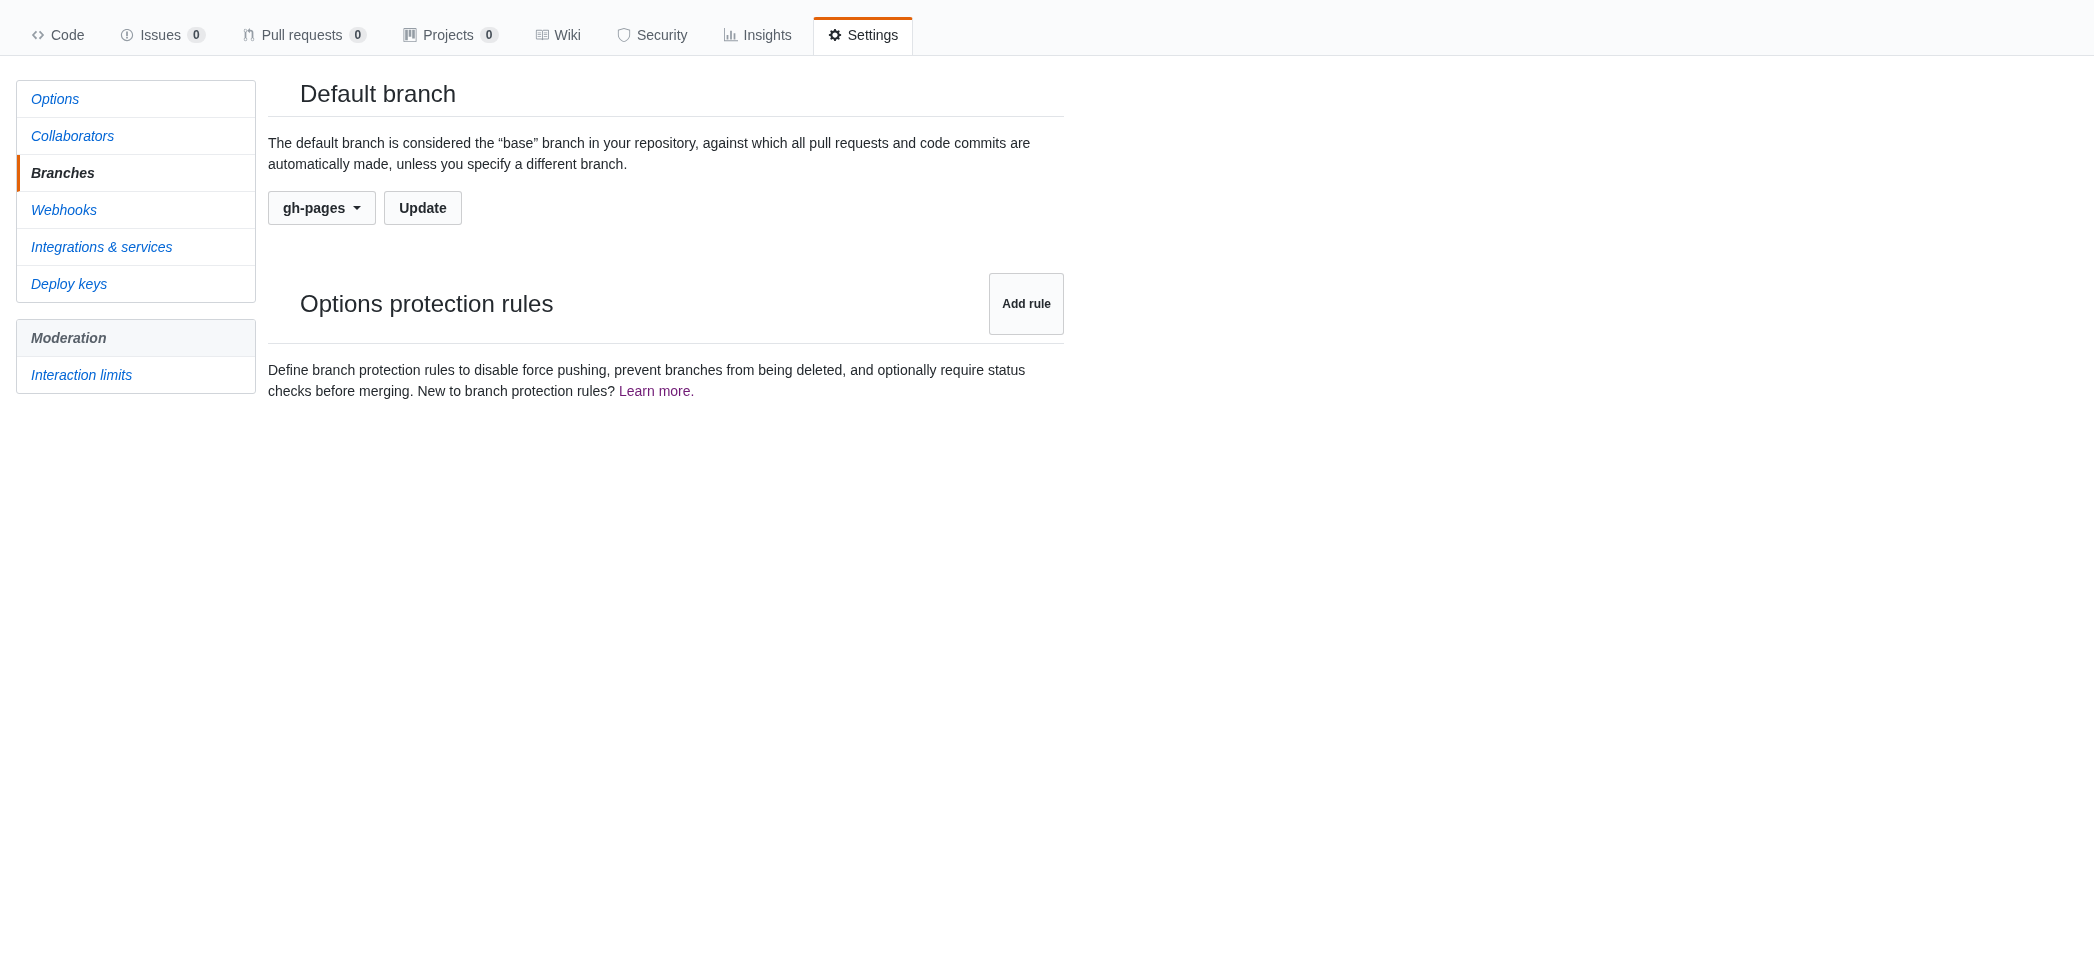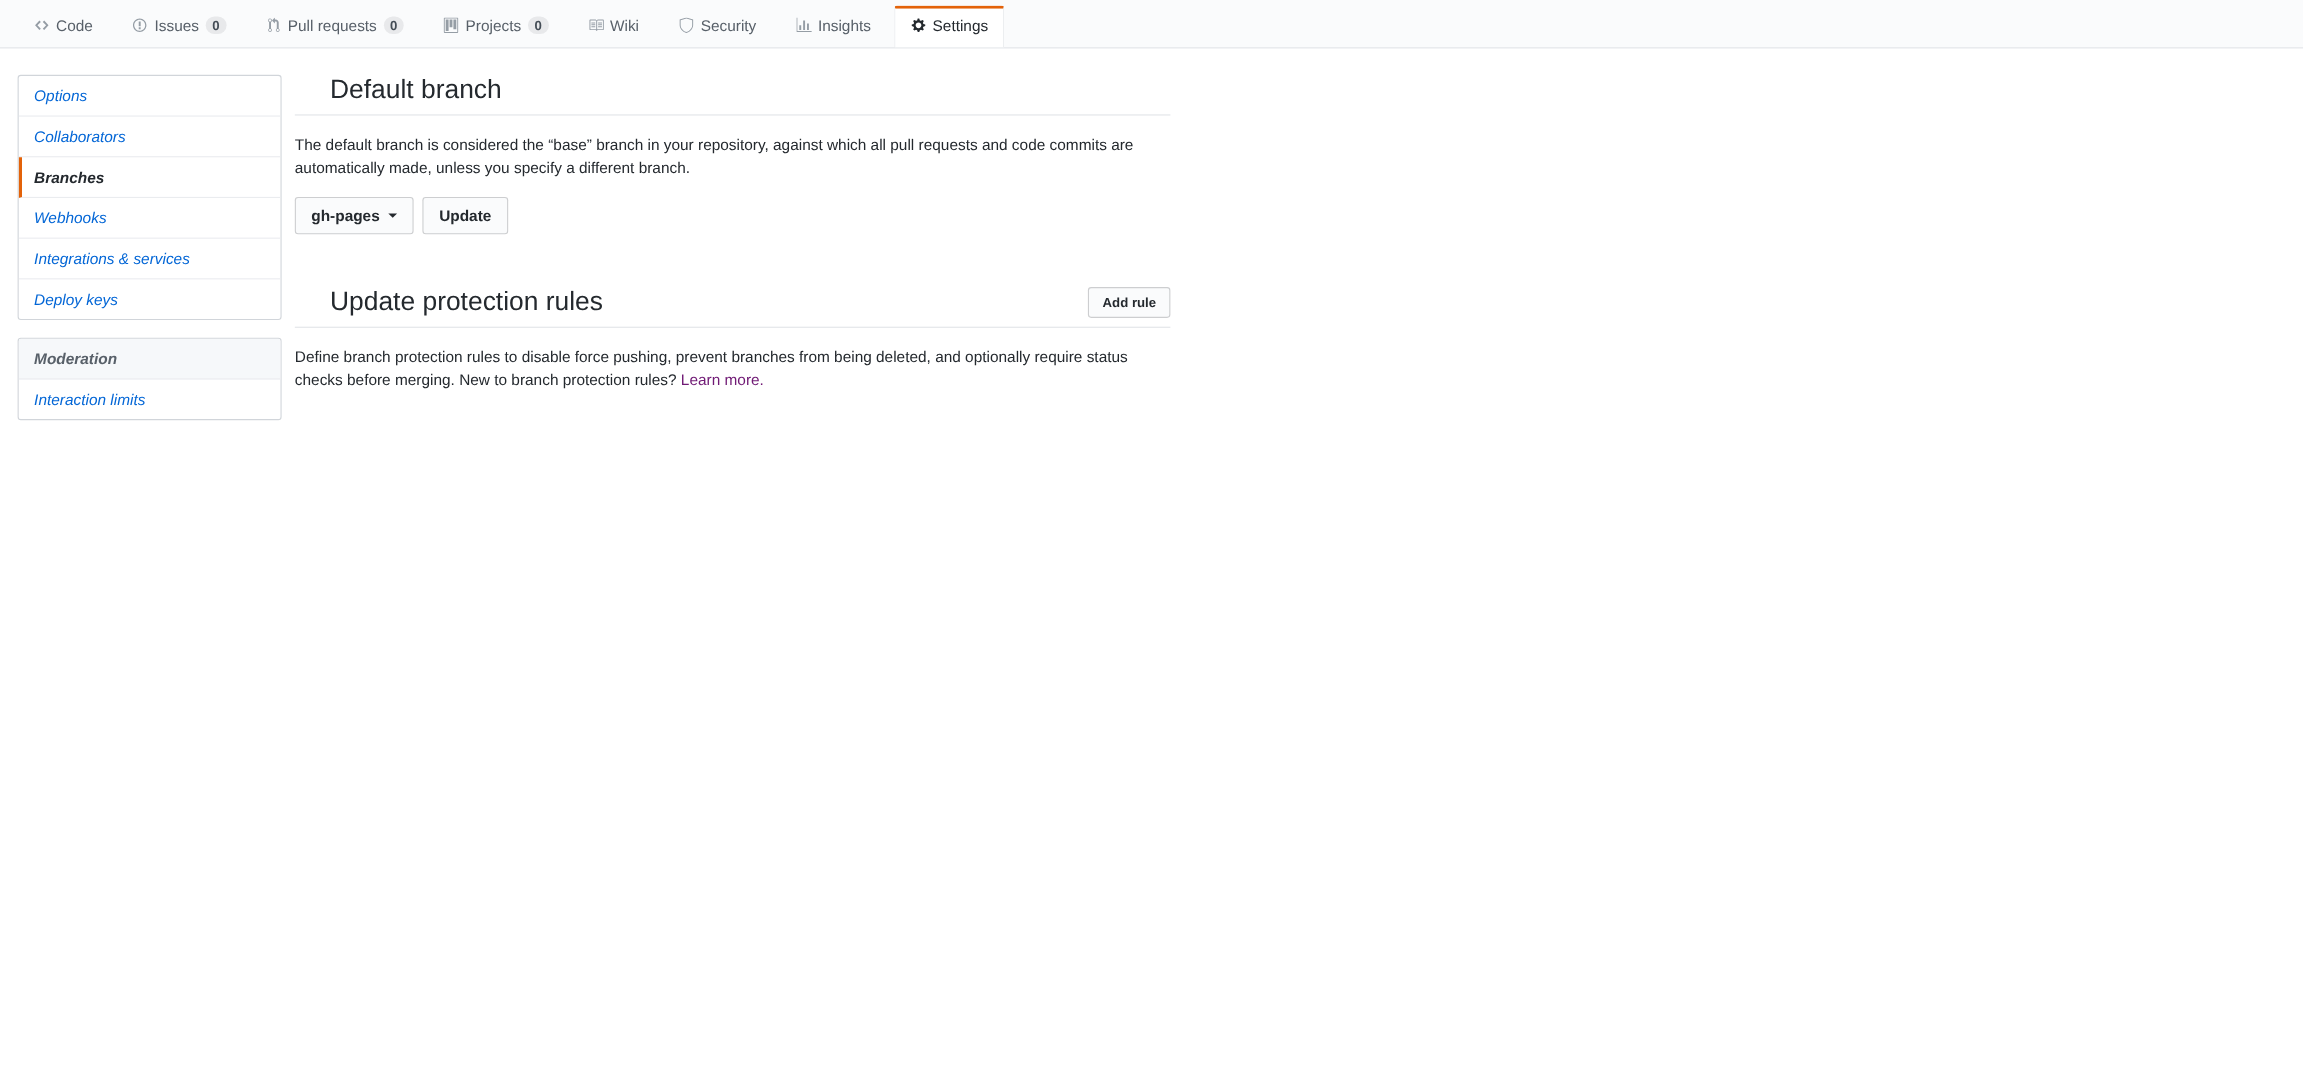--- a/index.html
+++ b/index.html
@@ -10,21 +10,21 @@
     font-size: 14px;
   }
 
   
   .repo-nav {
     background: #fafbfc;
     border-bottom: 1px solid #e1e4e8;
     padding: 0 16px;
     display: flex;
     align-items: flex-end;
-    height: 44px;
+    height: 56px;
   }
   .repo-nav-item {
     display: inline-flex;
     align-items: center;
     gap: 6px;
     padding: 10px 14px 12px;
     font-size: 14px;
     color: #586069;
     cursor: pointer;
     border: 1px solid transparent;
@@ -128,21 +128,21 @@
     padding: 6px 14px;
     font-size: 14px;
     font-weight: 600;
     color: #24292e;
     cursor: pointer;
     display: inline-flex;
     align-items: center;
     gap: 4px;
     line-height: 20px;
   }
-  .btn-sm { padding: 3px 12px; font-size: 12px; line-height: 20px; }
+  .btn-sm { padding: 20px 12px; font-size: 12px; line-height: 20px; }
   .caret {
     width: 0; height: 0;
     border-left: 4px solid transparent;
     border-right: 4px solid transparent;
     border-top: 4px solid currentColor;
     margin-left: 4px;
   }
 
   a.text-link { color: #701a75; text-decoration: none; cursor: pointer; }
 
@@ -235,21 +235,21 @@
     <p>The default branch is considered the “base” branch in your repository, against which all pull requests and code commits are automatically made, unless you specify a different branch.</p>
     <div class="btn-row">
       <button class="btn">
         <span>gh-pages</span>
         <span class="caret"></span>
       </button>
       <button class="btn">Update</button>
     </div>
 
     <div class="subhead">
-      <h2>Update protection rules</h2>
+      <h2>Options protection rules</h2>
       <button class="btn btn-sm">Add rule</button>
     </div>
     <p>
       <span>Define branch protection rules to disable force pushing, prevent branches from being deleted, and optionally require status checks before merging. New to branch protection rules? </span><a class="text-link">Learn more.</a>
     </p>
 
 
   </main>
 </div>
 

